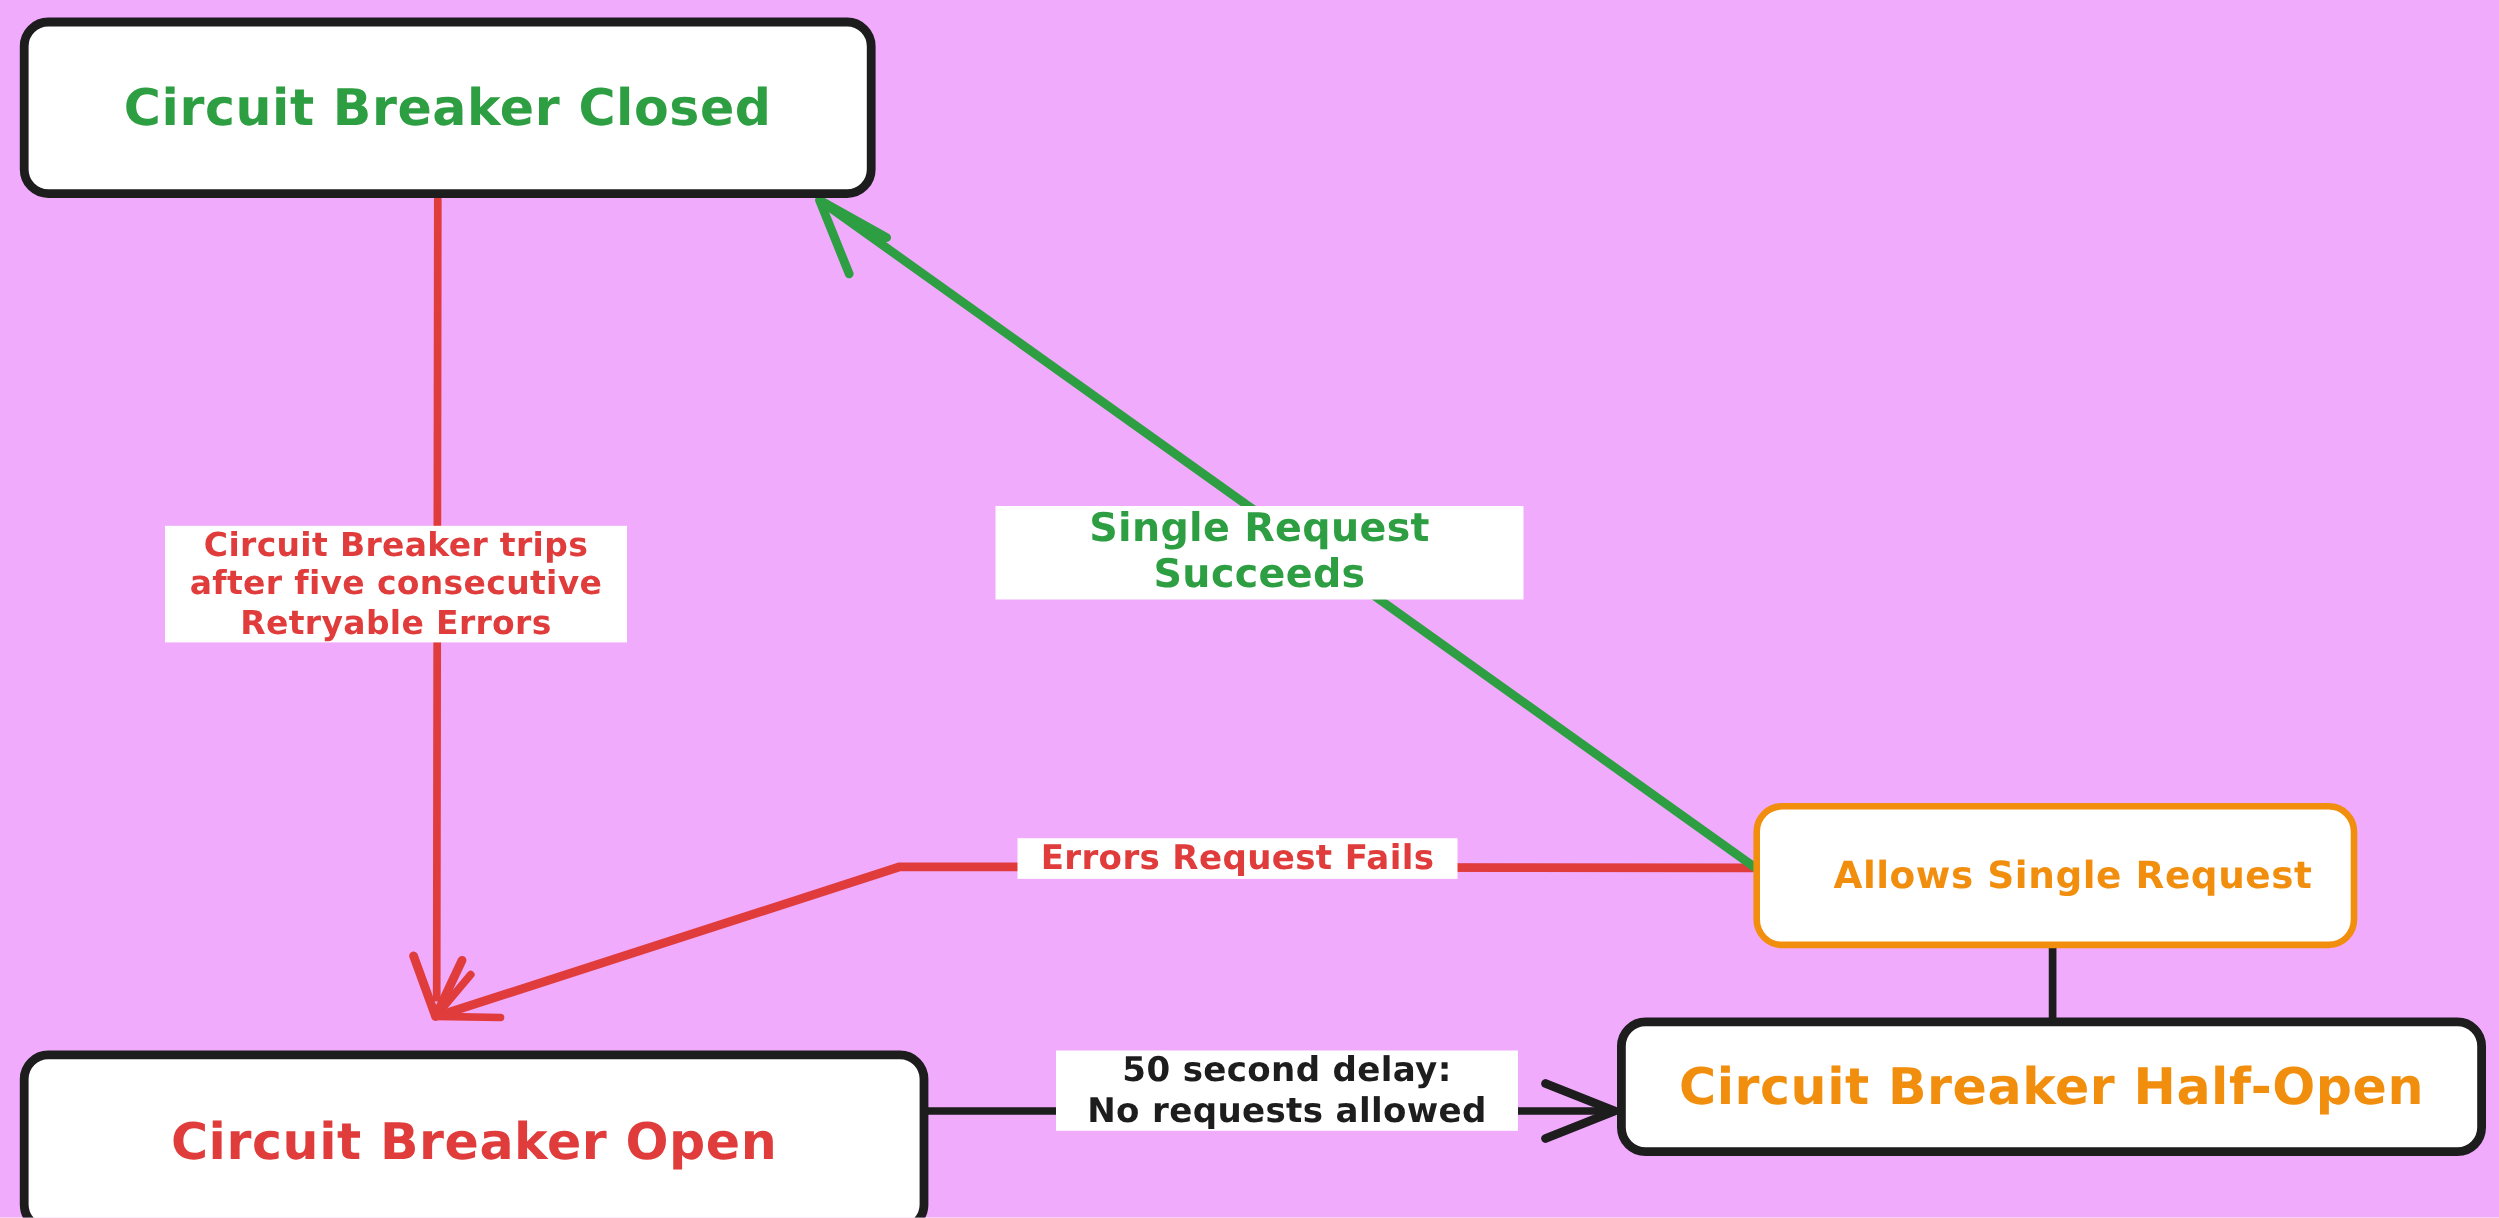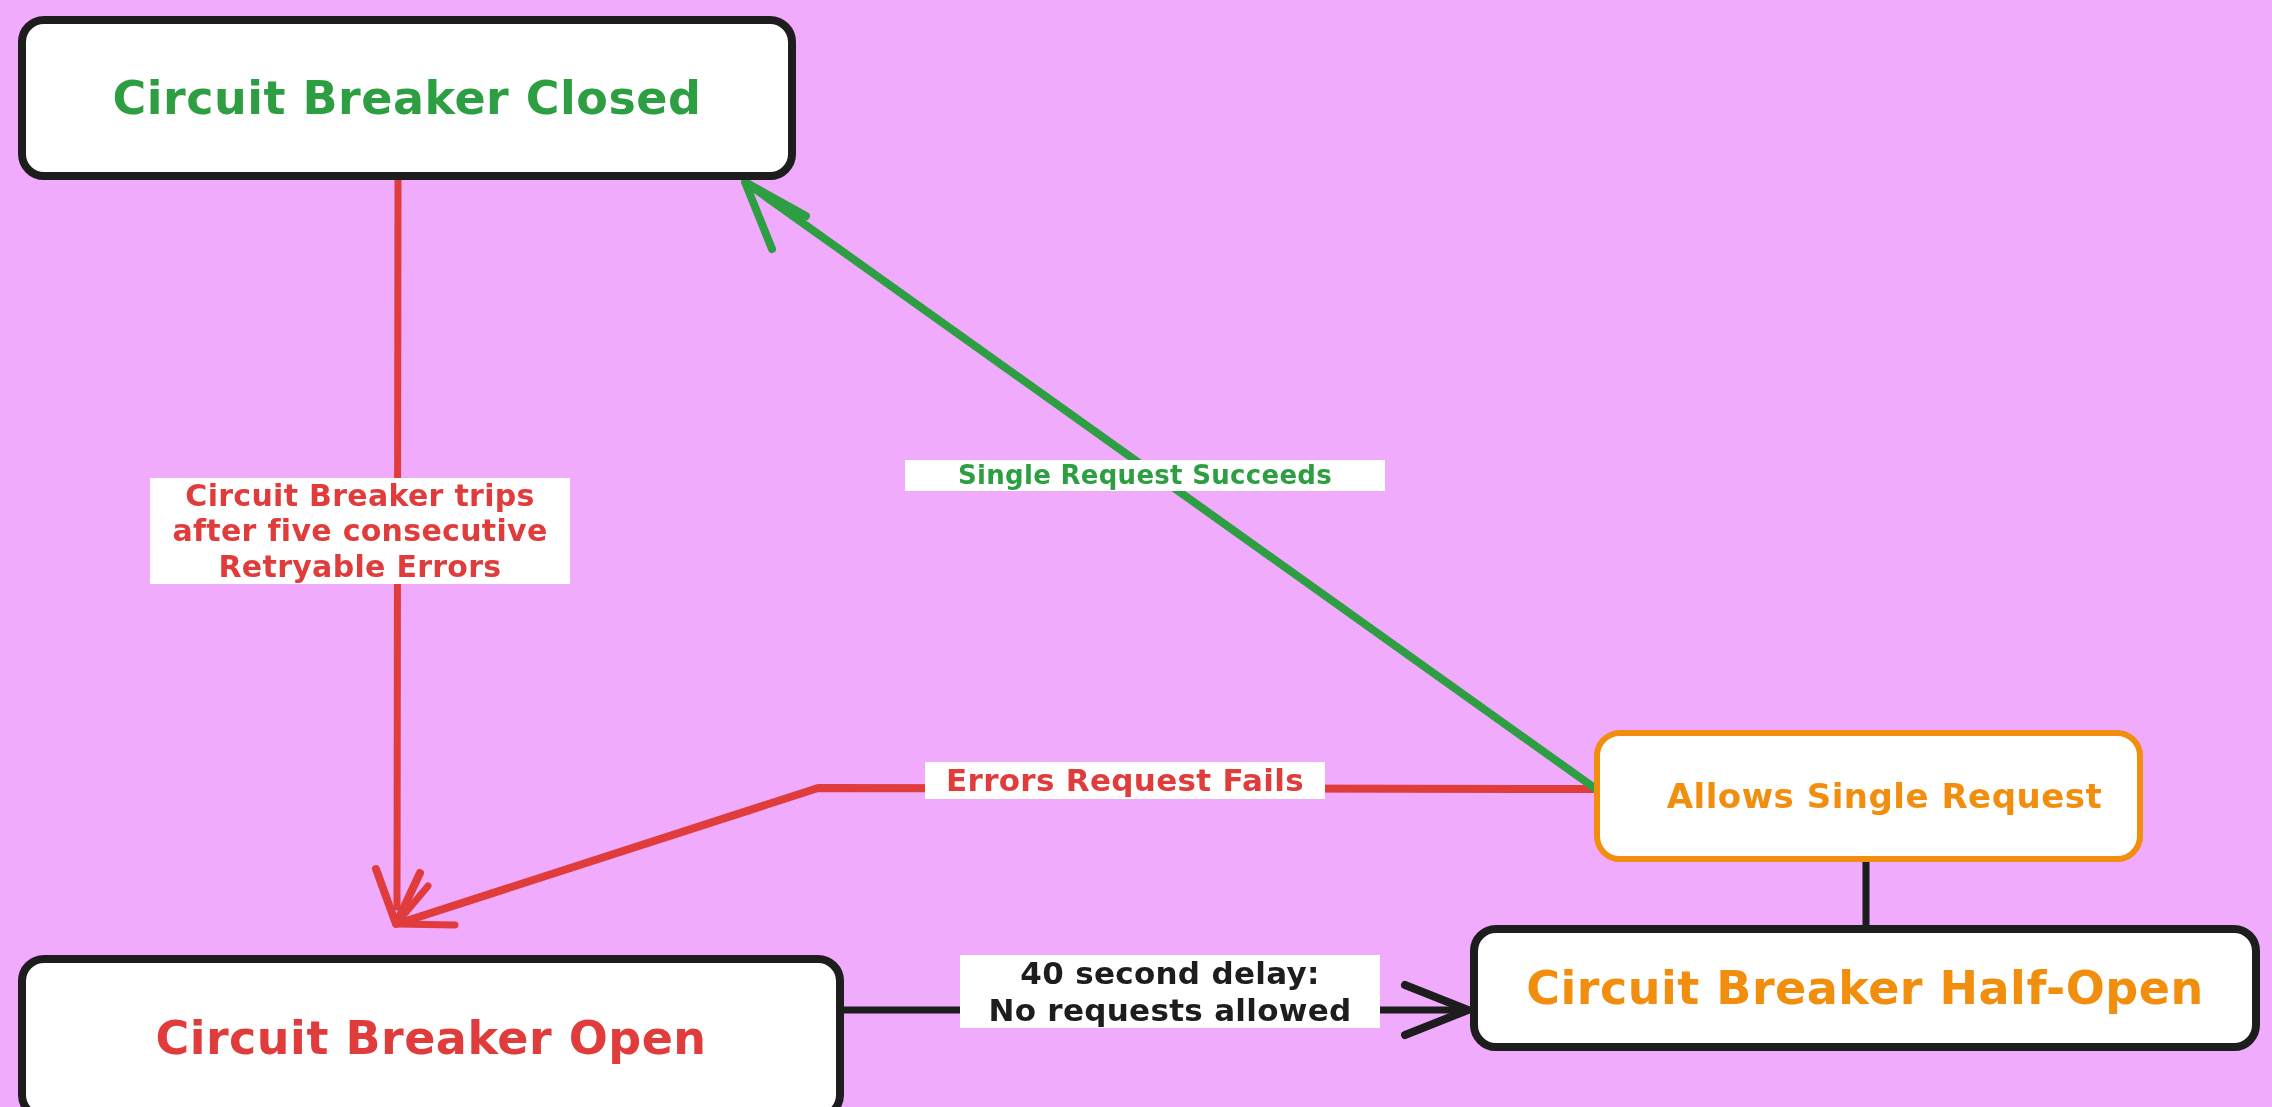--- a/index.html
+++ b/index.html
@@ -66,21 +66,21 @@
     letter-spacing: 0.3px;
     background: #ffffff;
     white-space: pre-line;
   }
   #edge-label-trips {
     left: 150px; top: 478px; width: 420px;
     color: #e03c3c; font-size: 30px;
   }
   #edge-label-succeeds {
     left: 905px; top: 460px; width: 480px;
-    color: #2e9e42; font-size: 26px;
+    color: #2e9e42; font-size: 36px;
   }
   #edge-label-fails {
     left: 925px; top: 762px; width: 400px;
     color: #e03c3c; font-size: 31px;
   }
   #edge-label-delay {
     left: 960px; top: 955px; width: 420px;
     color: #1d1d1d; font-size: 31px;
   }
 </style>
@@ -134,16 +134,16 @@
   </div>
 
   <div class="edge-label" id="edge-label-trips">Circuit Breaker trips
 after five consecutive
 Retryable Errors</div>
 
   <div class="edge-label" id="edge-label-succeeds">Single Request Succeeds</div>
 
   <div class="edge-label" id="edge-label-fails">Errors Request Fails</div>
 
-  <div class="edge-label" id="edge-label-delay">40 second delay:
+  <div class="edge-label" id="edge-label-delay">50 second delay:
 No requests allowed</div>
 
 </div>
 
 </body></html>

